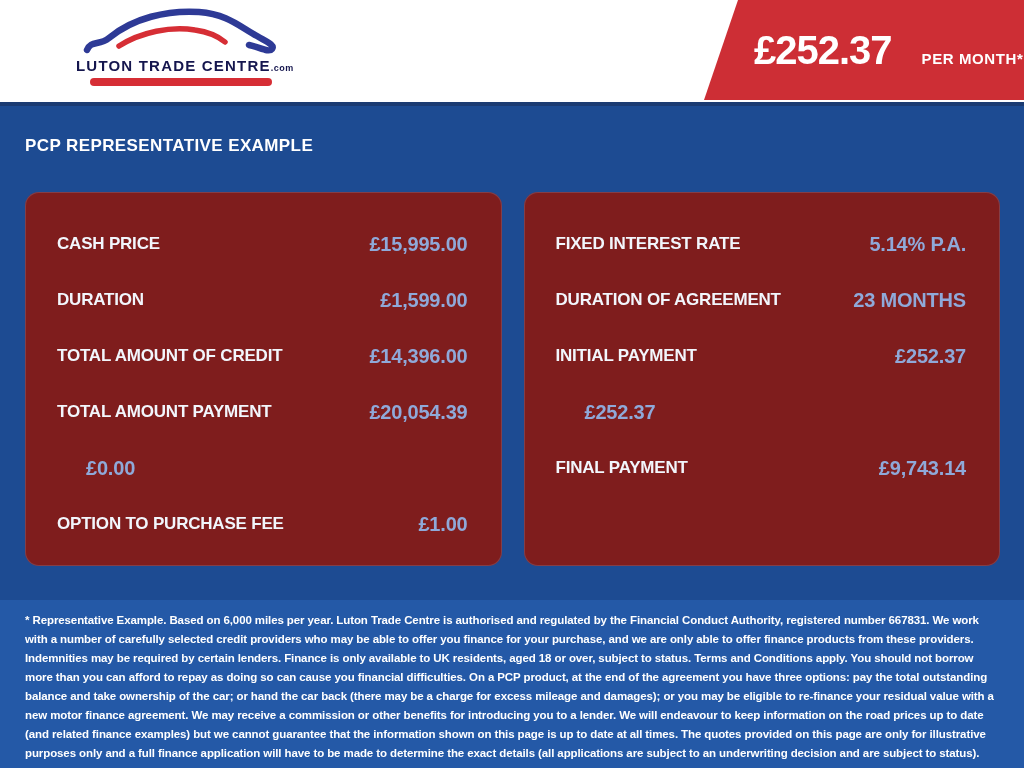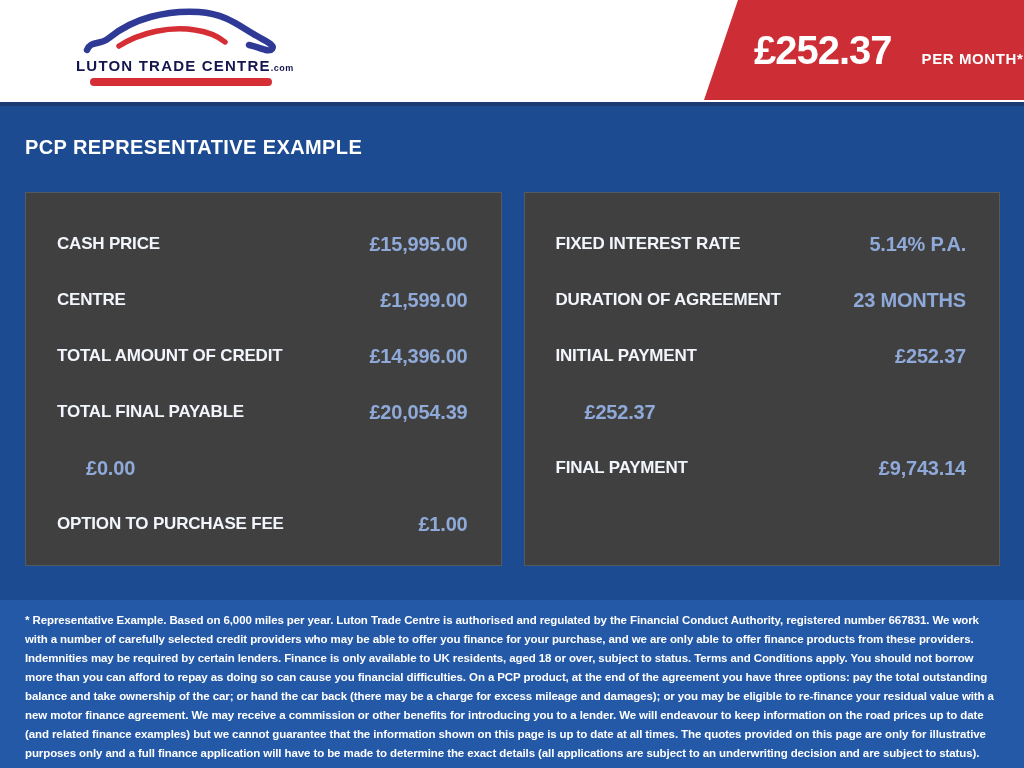--- a/index.html
+++ b/index.html
@@ -20,26 +20,26 @@
   .price-banner { position:absolute; top:0; right:0; width:320px; height:100px;
     background:#cd2e35; clip-path:polygon(34px 0, 100% 0, 100% 100%, 0 100%);
     display:flex; align-items:baseline; padding:30px 0 0 50px; color:#fff; }
   .price-amount { font-size:40px; font-weight:bold; letter-spacing:-1px; line-height:1; }
   .price-period { margin-left:30px; font-size:15px; font-weight:bold; letter-spacing:0.6px; }
 
   .header-divider { position:absolute; top:102px; left:0; width:1024px; height:4px; background:#1b3b72; }
 
   
   .main { position:absolute; top:106px; left:0; width:1024px; height:494px; background:#1d4b92; }
-  .section-title { position:absolute; top:30px; left:25px; font-size:20px; font-weight:bold;
+  .section-title { position:absolute; top:30px; left:25px; font-size:17px; font-weight:bold;
     letter-spacing:0.4px; color:#ffffff; }
 
   .panels { position:absolute; top:86px; left:25px; width:975px; display:flex; gap:22px; }
-  .panel { flex:1; background:#404040; box-shadow:inset 0 0 0 1px rgba(150,180,225,0.22);
-    padding:24px 34px 14px 32px; }
+  .panel { flex:1; background:#7f1d1d; box-shadow:inset 0 0 0 1px rgba(150,180,225,0.22);
+    padding:24px 34px 14px 32px;border-radius:14px; }
   .finance-row { height:56px; display:flex; justify-content:space-between; align-items:center; }
   .finance-label { font-size:17px; font-weight:bold; letter-spacing:-0.2px; color:#f2f6fc; white-space:nowrap; }
   .finance-value { font-size:20px; font-weight:bold; letter-spacing:-0.2px; color:#8fa9d9; white-space:nowrap;margin-left:29px; }
 
   
   .footer { position:absolute; top:600px; left:0; width:1024px; height:168px; background:#2459a7;
     padding:11px 24px 0 25px; }
   .disclaimer { font-size:11.5px; font-weight:bold; line-height:19px; color:#ffffff; letter-spacing:-0.1px; }
 </style>
 </head>
@@ -70,31 +70,31 @@
     <div class="section-title">PCP REPRESENTATIVE EXAMPLE</div>
 
     <div class="panels">
       <div class="panel">
   <div class="finance-row">
     <span class="finance-label">CASH PRICE</span>
     <span class="finance-value">£15,995.00</span>
   </div>
 
   <div class="finance-row">
-    <span class="finance-label">CENTRE</span>
+    <span class="finance-label">DURATION</span>
     <span class="finance-value">£1,599.00</span>
   </div>
 
   <div class="finance-row">
     <span class="finance-label">TOTAL AMOUNT OF CREDIT</span>
     <span class="finance-value">£14,396.00</span>
   </div>
 
   <div class="finance-row">
-    <span class="finance-label">TOTAL FINAL PAYABLE</span>
+    <span class="finance-label">TOTAL AMOUNT PAYMENT</span>
     <span class="finance-value">£20,054.39</span>
   </div>
 
   <div class="finance-row">
     <span class="finance-value">£0.00</span>
   </div>
 
   <div class="finance-row">
     <span class="finance-label">OPTION TO PURCHASE FEE</span>
     <span class="finance-value">£1.00</span>

